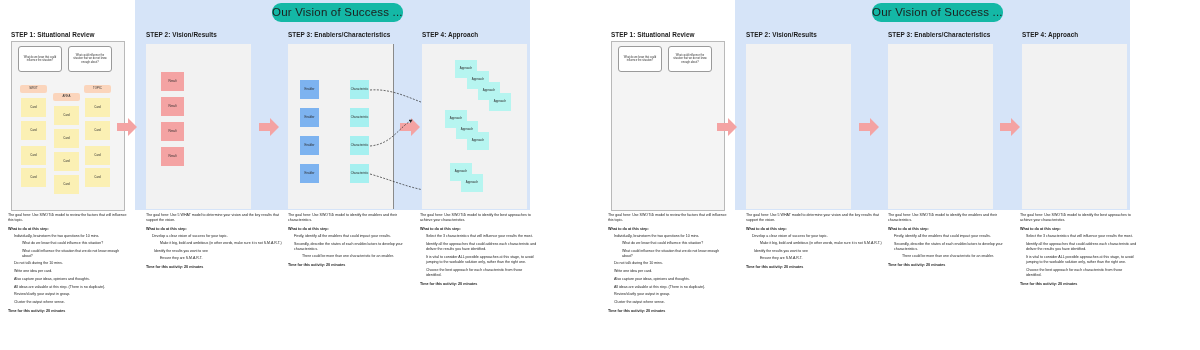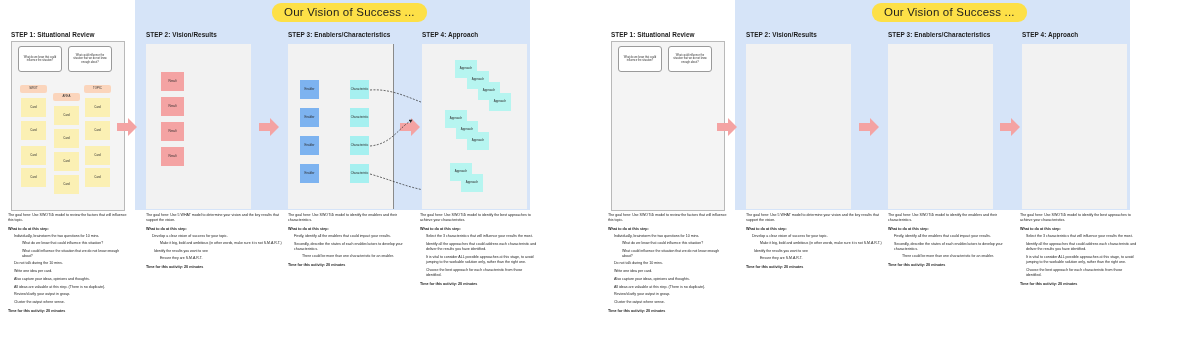--- a/index.html
+++ b/index.html
@@ -10,24 +10,24 @@
   }
   .canvas{position:relative;width:1200px;height:350px;}
 
   
   .copy{position:absolute;top:0;height:350px;}
   .copy.left{left:0;width:600px;}
   .copy.right{left:600px;width:600px;}
 
   
   .title-banner{
-    position:absolute;background:#fde047;border-radius:9px;
+    position:absolute;background:#14b8a6;border-radius:9px;
     height:19px;line-height:19px;text-align:center;
     font-size:11.5px;color:#1d1d1d;letter-spacing:.2px;white-space:nowrap;
-    padding:0 12px;
+    padding:0 0;
   }
 
   
   .blue-board{position:absolute;background:#d6e4f8;}
 
   
   .step-head{
     position:absolute;font-size:6.4px;font-weight:bold;color:#1b1b1b;
     white-space:nowrap;letter-spacing:.05px;
   }

